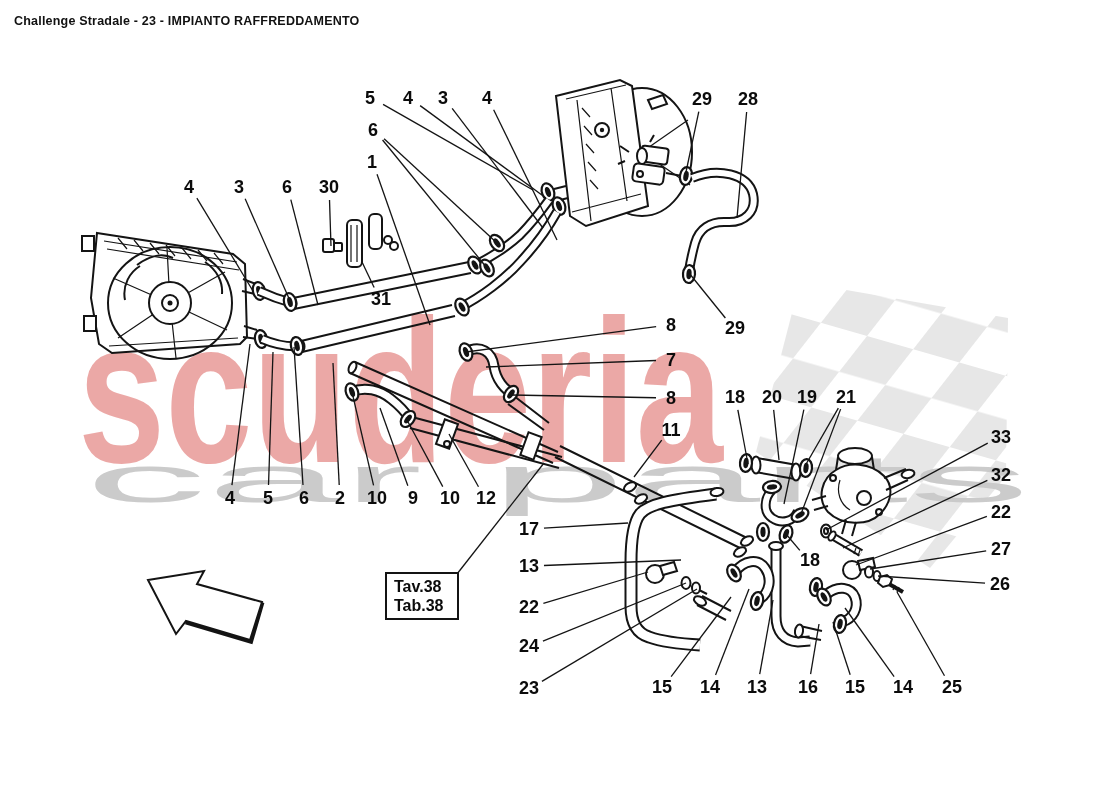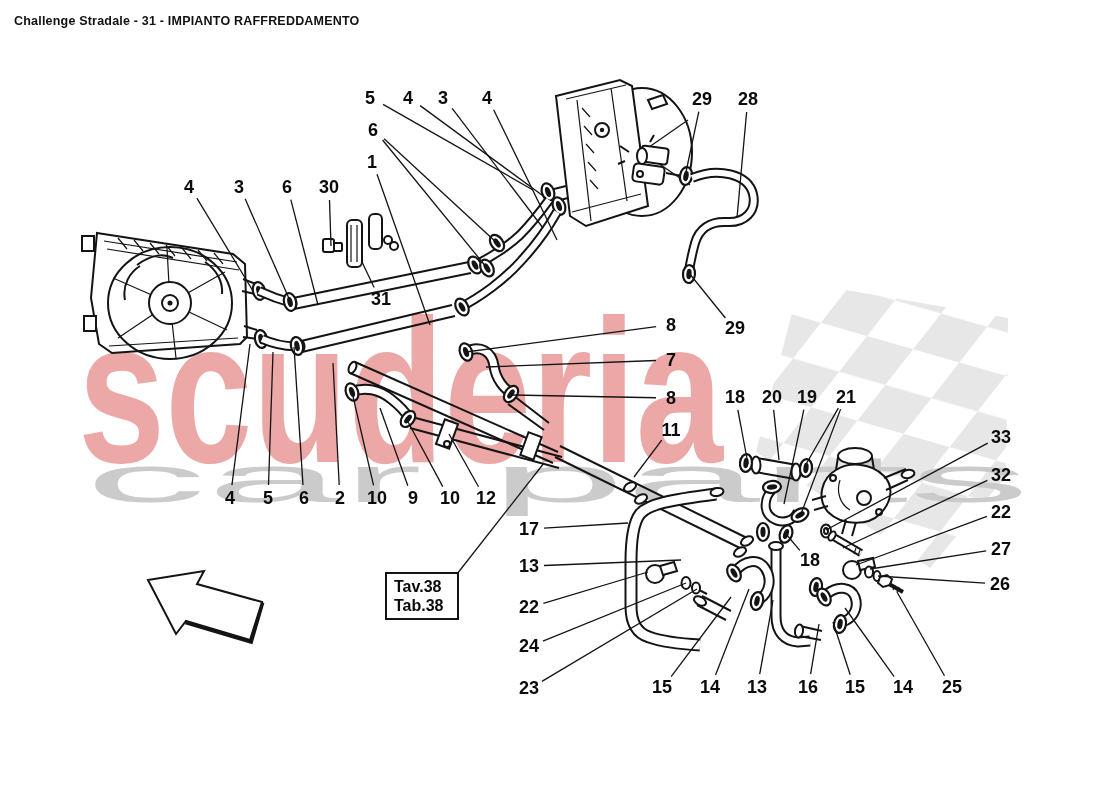--- a/index.html
+++ b/index.html
@@ -10,21 +10,21 @@
   .boxlbl{font:bold 16px "Liberation Sans",sans-serif;fill:#0b0b0b;}
   .lead{stroke:#141414;stroke-width:1.3;fill:none;}
   .ln{stroke:#141414;stroke-width:2;fill:none;}
   .lnf{stroke:#141414;stroke-width:2;fill:#ffffff;}
   .thin{stroke:#141414;stroke-width:1.2;fill:none;}
 </style>
 </head>
 <body>
 
 <div id="page">
-  <div id="title">Challenge Stradale - 31 - IMPIANTO RAFFREDDAMENTO</div>
+  <div id="title">Challenge Stradale - 23 - IMPIANTO RAFFREDDAMENTO</div>
 
   <svg id="art" width="1100" height="800" viewBox="0 0 1100 800">
     <defs>
       <pattern id="chk" width="96" height="84" patternUnits="userSpaceOnUse" patternTransform="rotate(16) skewX(-22)">
         <rect width="48" height="42" fill="#cfcfcf"></rect>
         <rect x="48" y="42" width="48" height="42" fill="#cfcfcf"></rect>
       </pattern>
       <symbol id="clamp" overflow="visible">
         <ellipse rx="6" ry="9" fill="#fff" stroke="#141414" stroke-width="2.2"></ellipse>
         <ellipse rx="2.6" ry="5.2" fill="#141414"></ellipse>

